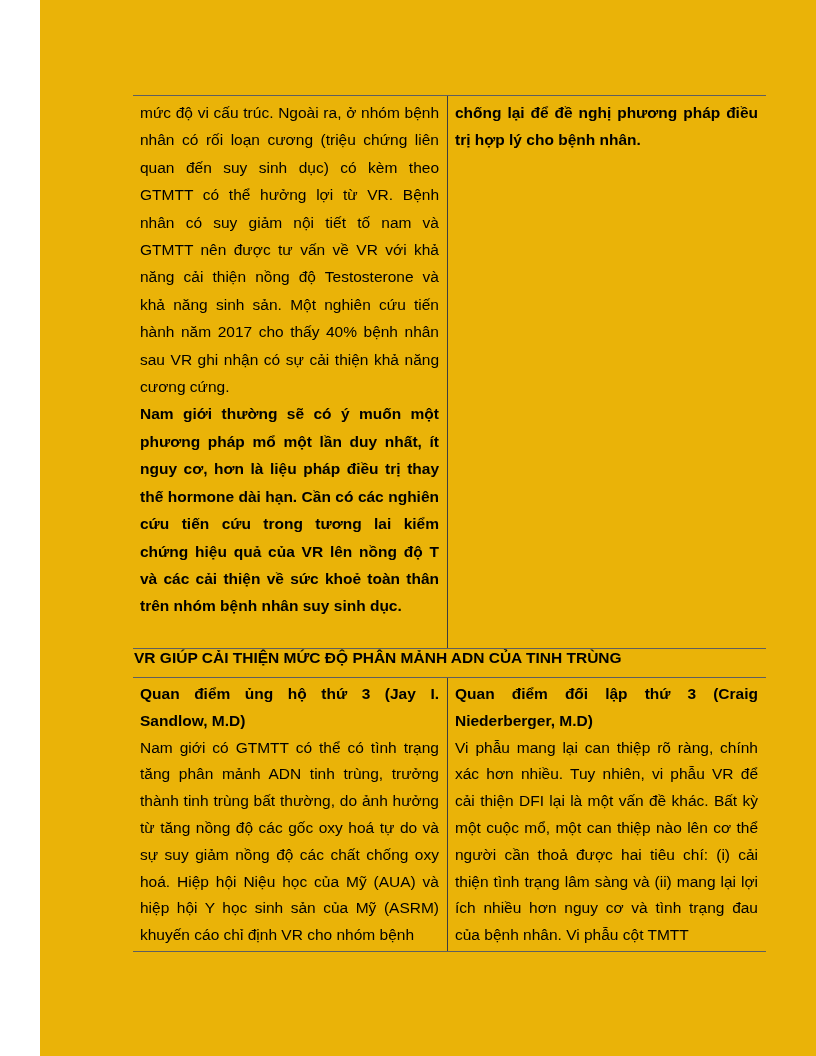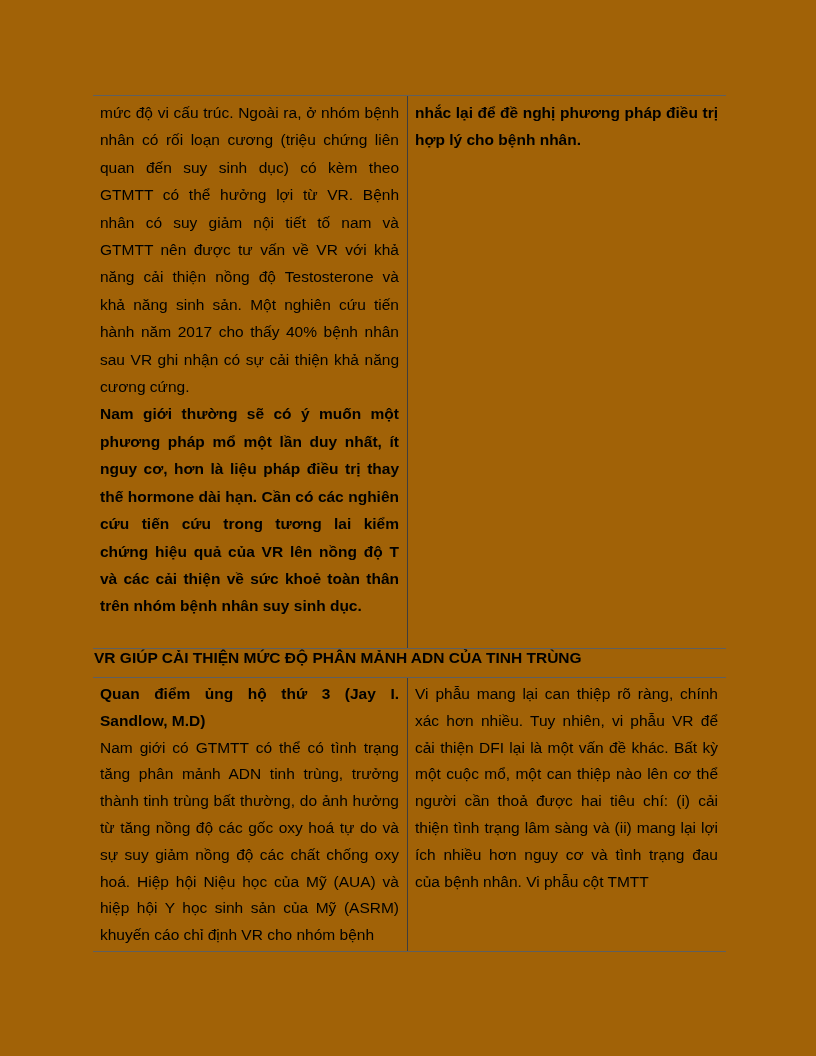--- a/index.html
+++ b/index.html
@@ -8,21 +8,22 @@
     width: 816px;
     height: 1056px;
     position: relative;
     font-family: "Liberation Sans", sans-serif;
     color: #000000;
     overflow: hidden;
   }
   .doc-page {
     position: absolute;
     inset: 0;
-    background: #a16207;
+    background: #eab308;
+    margin-left: 40px;
   }
   .doc-table {
     position: absolute;
     left: 93px;
     top: 95px;
     width: 633px;
     border-top: 1px solid #5f5f5f;
   }
   .t-row { display: flex; width: 100%; }
   .row-1 { height: 553px; border-bottom: 1px solid #5f5f5f; }
@@ -55,32 +56,33 @@
 
 <div class="doc-page">
   <div class="doc-table">
 
     <div class="t-row row-1">
       <div class="cell cell-left">
         <p class="para">mức độ vi cấu trúc. Ngoài ra, ở nhóm bệnh nhân có rối loạn cương (triệu chứng liên quan đến suy sinh dục) có kèm theo GTMTT có thể hưởng lợi từ VR. Bệnh nhân có suy giảm nội tiết tố nam và GTMTT nên được tư vấn về VR với khả năng cải thiện nồng độ Testosterone và khả năng sinh sản. Một nghiên cứu tiến hành năm 2017 cho thấy 40% bệnh nhân sau VR ghi nhận có sự cải thiện khả năng cương cứng.</p>
         <p class="para bold">Nam giới thường sẽ có ý muốn một phương pháp mổ một lần duy nhất, ít nguy cơ, hơn là liệu pháp điều trị thay thế hormone dài hạn. Cần có các nghiên cứu tiến cứu trong tương lai kiểm chứng hiệu quả của VR lên nồng độ T và các cải thiện về sức khoẻ toàn thân trên nhóm bệnh nhân suy sinh dục.</p>
       </div>
       <div class="cell cell-right">
-        <p class="para bold">nhắc lại để đề nghị phương pháp điều trị hợp lý cho bệnh nhân.</p>
+        <p class="para bold">chống lại để đề nghị phương pháp điều trị hợp lý cho bệnh nhân.</p>
       </div>
     </div>
 
     <div class="t-row section-row">
       <span>VR GIÚP CẢI THIỆN MỨC ĐỘ PHÂN MẢNH ADN CỦA TINH TRÙNG</span>
     </div>
 
     <div class="t-row row-3">
       <div class="cell cell-left">
         <p class="para bold">Quan điểm ủng hộ thứ 3 (Jay I. Sandlow, M.D)</p>
         <p class="para">Nam giới có GTMTT có thể có tình trạng tăng phân mảnh ADN tinh trùng, trưởng thành tinh trùng bất thường, do ảnh hưởng từ tăng nồng độ các gốc oxy hoá tự do và sự suy giảm nồng độ các chất chống oxy hoá. Hiệp hội Niệu học của Mỹ (AUA) và hiệp hội Y học sinh sản của Mỹ (ASRM) khuyến cáo chỉ định VR cho nhóm bệnh</p>
       </div>
       <div class="cell cell-right">
+        <p class="para bold">Quan điểm đối lập thứ 3 (Craig Niederberger, M.D)</p>
         <p class="para">Vi phẫu mang lại can thiệp rõ ràng, chính xác hơn nhiều. Tuy nhiên, vi phẫu VR để cải thiện DFI lại là một vấn đề khác. Bất kỳ một cuộc mổ, một can thiệp nào lên cơ thể người cần thoả được hai tiêu chí: (i) cải thiện tình trạng lâm sàng và (ii) mang lại lợi ích nhiều hơn nguy cơ và tình trạng đau của bệnh nhân. Vi phẫu cột TMTT</p>
       </div>
     </div>
 
   </div>
 </div>
 
 </body></html>

